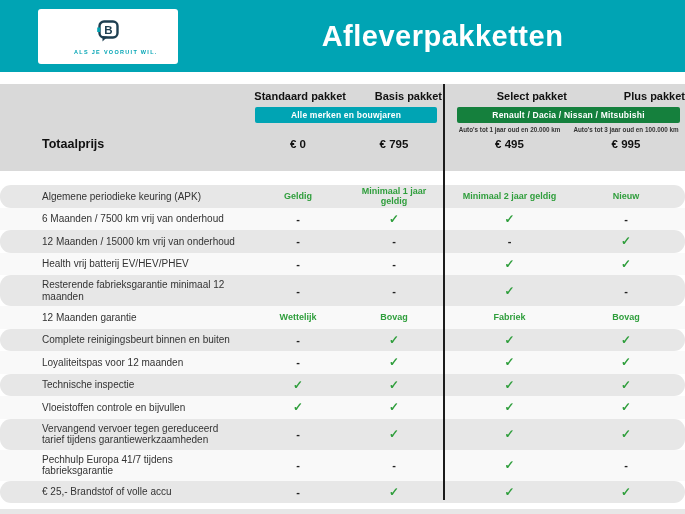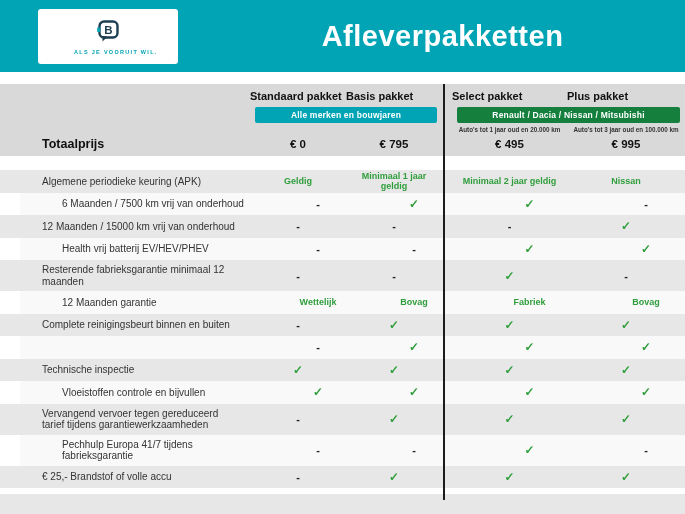--- a/index.html
+++ b/index.html
@@ -28,38 +28,38 @@
     position:absolute; left:210px; right:10px; top:0; height:60px; line-height:72px;
     text-align:center; color:#ffffff; font-size:29px; font-weight:bold; letter-spacing:0.5px;
   }
 
   
   .grid { display:grid; grid-template-columns:250px 96px 96px 10px 115px 118px; }
   .colA { grid-column:2; } .colB { grid-column:3; } .colC { grid-column:5; } .colD { grid-column:6; }
 
   
   .headband { background:#d9d9d9; margin-top:12px; padding-top:6px; }
-  .pkg-cell { text-align:left; font-weight:bold; font-size:11px; color:#111; line-height:13px; }
+  .pkg-cell { text-align:right; font-weight:bold; font-size:11px; color:#111; line-height:13px; }
   .badges-row { margin-top:4px; }
   .badge {
     background:#00a4b4; color:#fff; font-weight:bold; font-size:8.5px;
     text-align:center; border-radius:2px; padding:3px 0; margin:0 5px; letter-spacing:0.2px;
   }
   .badge-left { grid-column:2/4; }
   .badge-right { grid-column:5/7; background:#15803d; }
   .subnote { font-size:6.3px; font-weight:bold; color:#333; text-align:center; padding-top:3px; height:9px; }
-  .total-row { padding:5px 0 5px; align-items:center; }
+  .total-row { padding:5px 0 20px; align-items:center; }
   .total-label { grid-column:1; padding-left:42px; font-weight:bold; font-size:12.5px; color:#111; }
   .total-val { text-align:center; font-weight:bold; font-size:11.5px; color:#111; }
 
   
   .rows-host { margin-top:14px; }
   .frow { min-height:22.5px; align-items:center; }
-  .frow.dark { background:#e7e7e7; }
-  .frow.light { background:#f9f9f9;margin-left:20px; }
+  .frow.dark { background:#e7e7e7;border-radius:11px; }
+  .frow.light { background:#f9f9f9; }
   .flabel { grid-column:1; padding:4px 8px 4px 42px; font-size:10px; color:#333; line-height:11.5px; }
   .fcell { text-align:center; font-weight:bold; }
   .fcell.check { color:#2f9e3c; font-size:12px; }
   .fcell.dash  { color:#222;   font-size:11px; }
   .fcell.gtext { color:#2f9e3c; font-size:9px; line-height:10px; padding:0 2px; }
 
   
   .footer-strip { height:24px; background:#e7e7e7; margin-top:6px; }
   .divider { position:absolute; left:443px; top:84px; width:2px; height:416px; background:#1c1c1c; z-index:5; }
 </style>
@@ -106,21 +106,21 @@
     <div class="total-val colD">€ 995</div>
   </div>
 </div>
 
 <div class="rows-host">
     <div class="grid frow dark">
       <div class="flabel">Algemene periodieke keuring (APK)</div>
       <div class="fcell colA gtext">Geldig</div>
       <div class="fcell colB gtext">Minimaal 1 jaar geldig</div>
       <div class="fcell colC gtext">Minimaal 2 jaar geldig</div>
-      <div class="fcell colD gtext">Nissan</div>
+      <div class="fcell colD gtext">Nieuw</div>
     </div>
     <div class="grid frow light">
       <div class="flabel">6 Maanden / 7500 km vrij van onderhoud</div>
       <div class="fcell colA dash">-</div>
       <div class="fcell colB check">✓</div>
       <div class="fcell colC check">✓</div>
       <div class="fcell colD dash">-</div>
     </div>
     <div class="grid frow dark">
       <div class="flabel">12 Maanden / 15000 km vrij van onderhoud</div>
@@ -151,20 +151,21 @@
       <div class="fcell colD gtext">Bovag</div>
     </div>
     <div class="grid frow dark">
       <div class="flabel">Complete reinigingsbeurt binnen en buiten</div>
       <div class="fcell colA dash">-</div>
       <div class="fcell colB check">✓</div>
       <div class="fcell colC check">✓</div>
       <div class="fcell colD check">✓</div>
     </div>
     <div class="grid frow light">
+      <div class="flabel">Loyaliteitspas voor 12 maanden</div>
       <div class="fcell colA dash">-</div>
       <div class="fcell colB check">✓</div>
       <div class="fcell colC check">✓</div>
       <div class="fcell colD check">✓</div>
     </div>
     <div class="grid frow dark">
       <div class="flabel">Technische inspectie</div>
       <div class="fcell colA check">✓</div>
       <div class="fcell colB check">✓</div>
       <div class="fcell colC check">✓</div>

